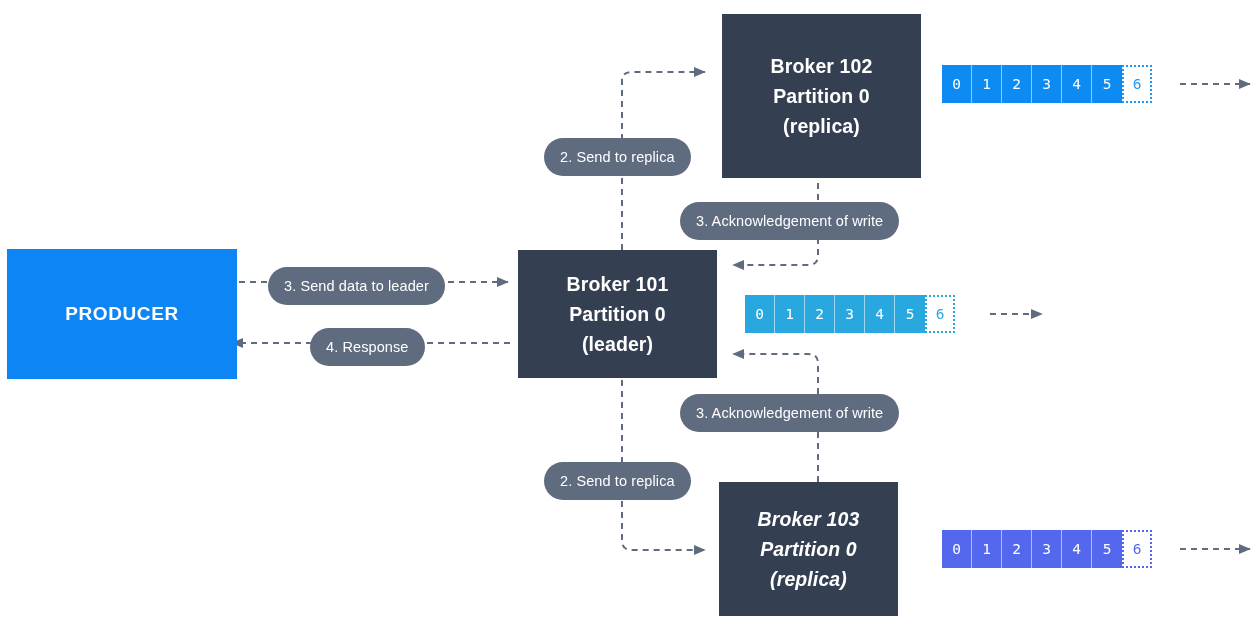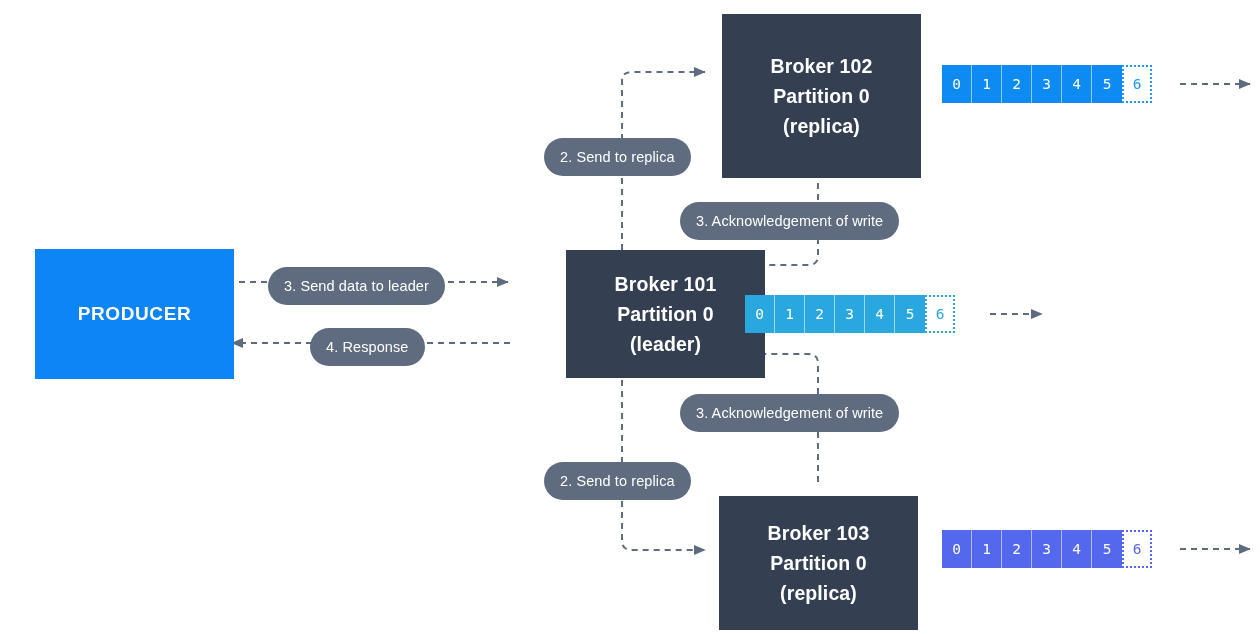--- a/index.html
+++ b/index.html
@@ -130,37 +130,37 @@
       <path d="M818,150 L818,256 Q818,265 808,265 L733,265" marker-end="url(#arrow)"></path>
 
       <path d="M818,482 L818,363 Q818,354 808,354 L733,354" marker-end="url(#arrow)"></path>
 
       <path d="M1180,84 L1250,84" marker-end="url(#arrow)"></path>
       <path d="M990,314 L1042,314" marker-end="url(#arrow)"></path>
       <path d="M1180,549 L1250,549" marker-end="url(#arrow)"></path>
     </g>
   </svg>
 
-  <div class="node producer" style="left:35px; top:249px; width:199px; height:130px;">
+  <div class="node producer" style="left:7px; top:249px; width:230px; height:130px;">
     <div class="ptitle">PRODUCER</div>
   </div>
 
   <div class="node broker" style="left:688px; top:14px; width:199px; height:164px;margin-left:34px;">
     <div class="line">Broker 102</div>
     <div class="line">Partition 0</div>
     <div class="line">(replica)</div>
   </div>
 
-  <div class="node broker" style="left:518px; top:250px; width:199px; height:128px;margin-left:48px;">
+  <div class="node broker" style="left:518px; top:250px; width:199px; height:128px;">
     <div class="line">Broker 101</div>
     <div class="line">Partition 0</div>
     <div class="line">(leader)</div>
   </div>
 
-  <div class="node broker" style="left:719px; top:496px; width:199px; height:134px;">
+  <div class="node broker" style="left:719px; top:482px; width:179px; height:134px;font-style:italic;">
     <div class="line">Broker 103</div>
     <div class="line">Partition 0</div>
     <div class="line">(replica)</div>
   </div>
 
   <div class="strip s102" style="left:942px; top:65px;">
     <div class="cell">0</div>
     <div class="cell">1</div>
     <div class="cell">2</div>
     <div class="cell">3</div>

